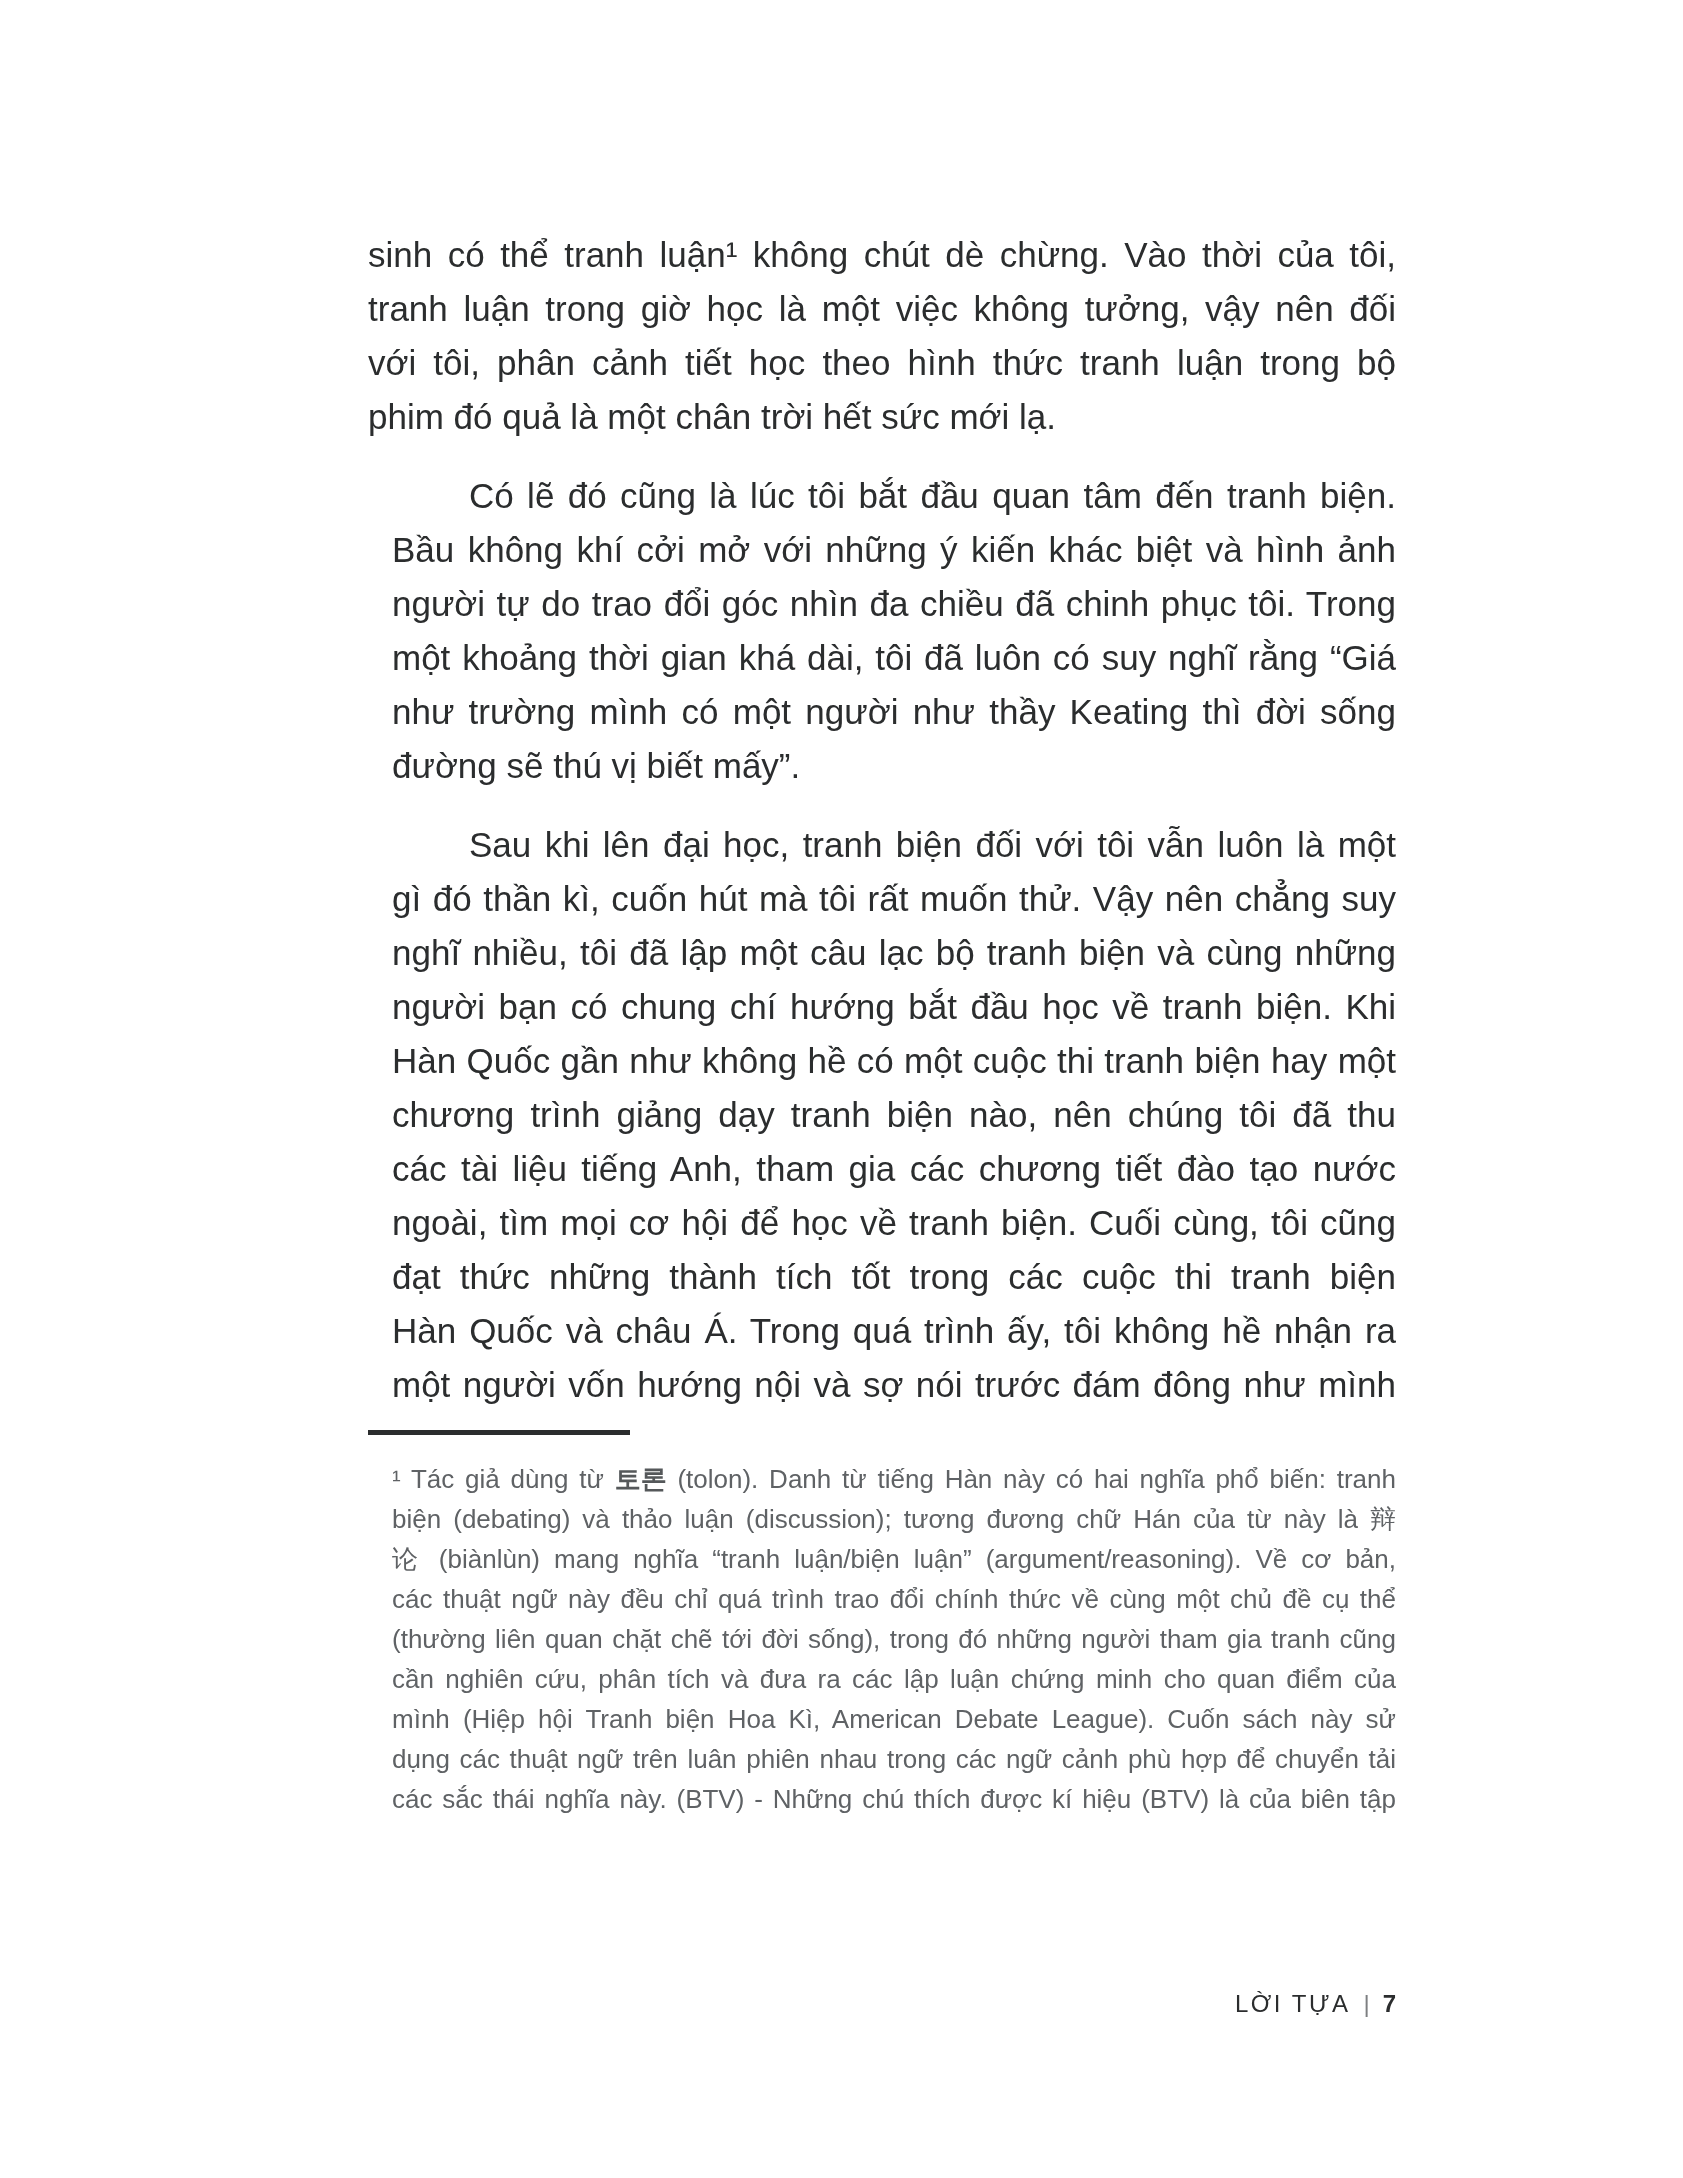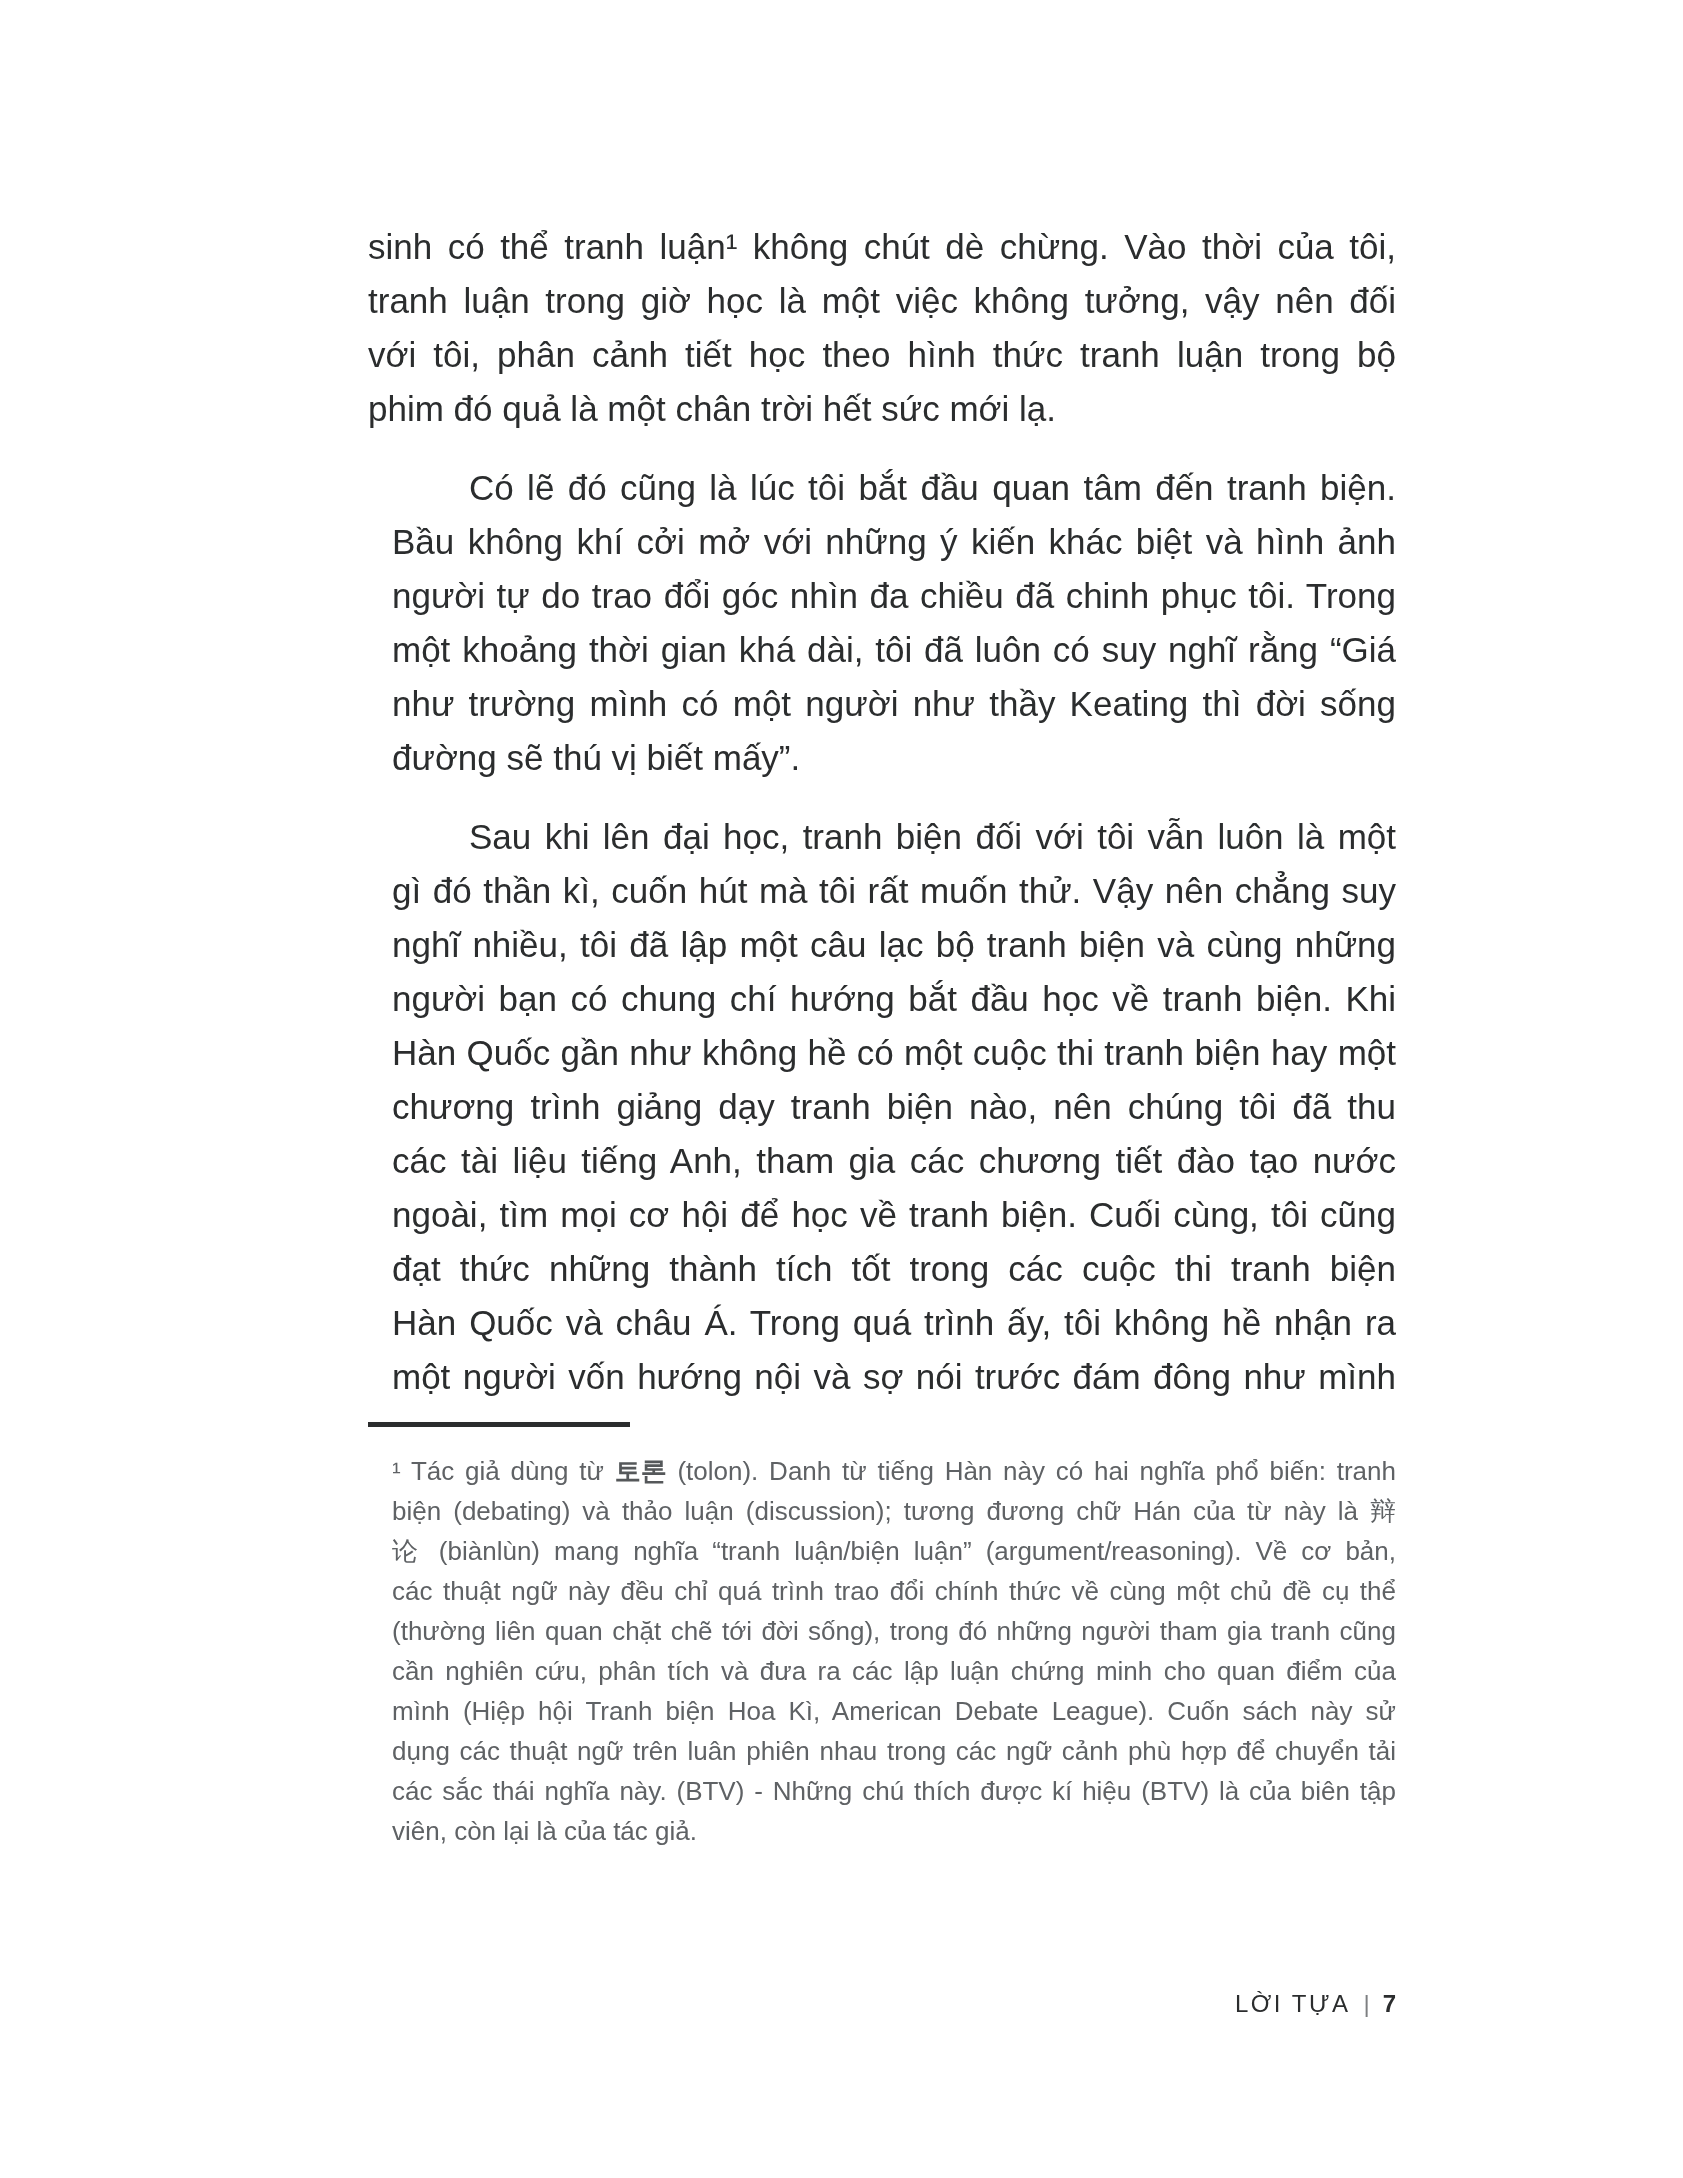--- a/index.html
+++ b/index.html
@@ -6,21 +6,21 @@
   .page{
     position:relative;
     width:1683px;height:2178px;
     background:#ffffff;
     font-family:"Liberation Sans","DejaVu Sans",sans-serif;
     overflow:hidden;
     margin:0 auto;
   }
   .content{
     position:absolute;
-    left:368px;top:220px;
+    left:368px;top:228px;
     width:1028px;
   }
   .bodytext{font-size:35px;color:#2b2d2e;}
   .line{
     height:54px;line-height:54px;
     overflow:hidden;
     text-align:justify;
     white-space:normal;
   }
   .line::after{content:"";display:inline-block;width:100%;height:0;vertical-align:top;}
@@ -106,21 +106,20 @@
         <span>¹  Tác giả dùng từ </span><span class="korean">토론</span><span> (tolon). Danh từ tiếng Hàn này có hai nghĩa phổ biến: tranh</span>
       </div>
       <div class="fline">biện (debating) và thảo luận (discussion); tương đương chữ Hán của từ này là 辩</div>
       <div class="fline">论 (biànlùn) mang nghĩa “tranh luận/biện luận” (argument/reasoning). Về cơ bản,</div>
       <div class="fline">các thuật ngữ này đều chỉ quá trình trao đổi chính thức về cùng một chủ đề cụ thể</div>
       <div class="fline">(thường liên quan chặt chẽ tới đời sống), trong đó những người tham gia tranh cũng</div>
       <div class="fline">cần nghiên cứu, phân tích và đưa ra các lập luận chứng minh cho quan điểm của</div>
       <div class="fline">mình (Hiệp hội Tranh biện Hoa Kì, American Debate League). Cuốn sách này sử</div>
       <div class="fline">dụng các thuật ngữ trên luân phiên nhau trong các ngữ cảnh phù hợp để chuyển tải</div>
       <div class="fline">các sắc thái nghĩa này. (BTV) - Những chú thích được kí hiệu (BTV) là của biên tập</div>
-      <div class="fline last">viên, còn lại là của tác giả.</div>
     </div>
 
   </div>
 
   <div class="page-footer">
     <span class="label">LỜI TỰA</span><span class="sep">|</span><span class="num">7</span>
   </div>
 
 </div>
 

